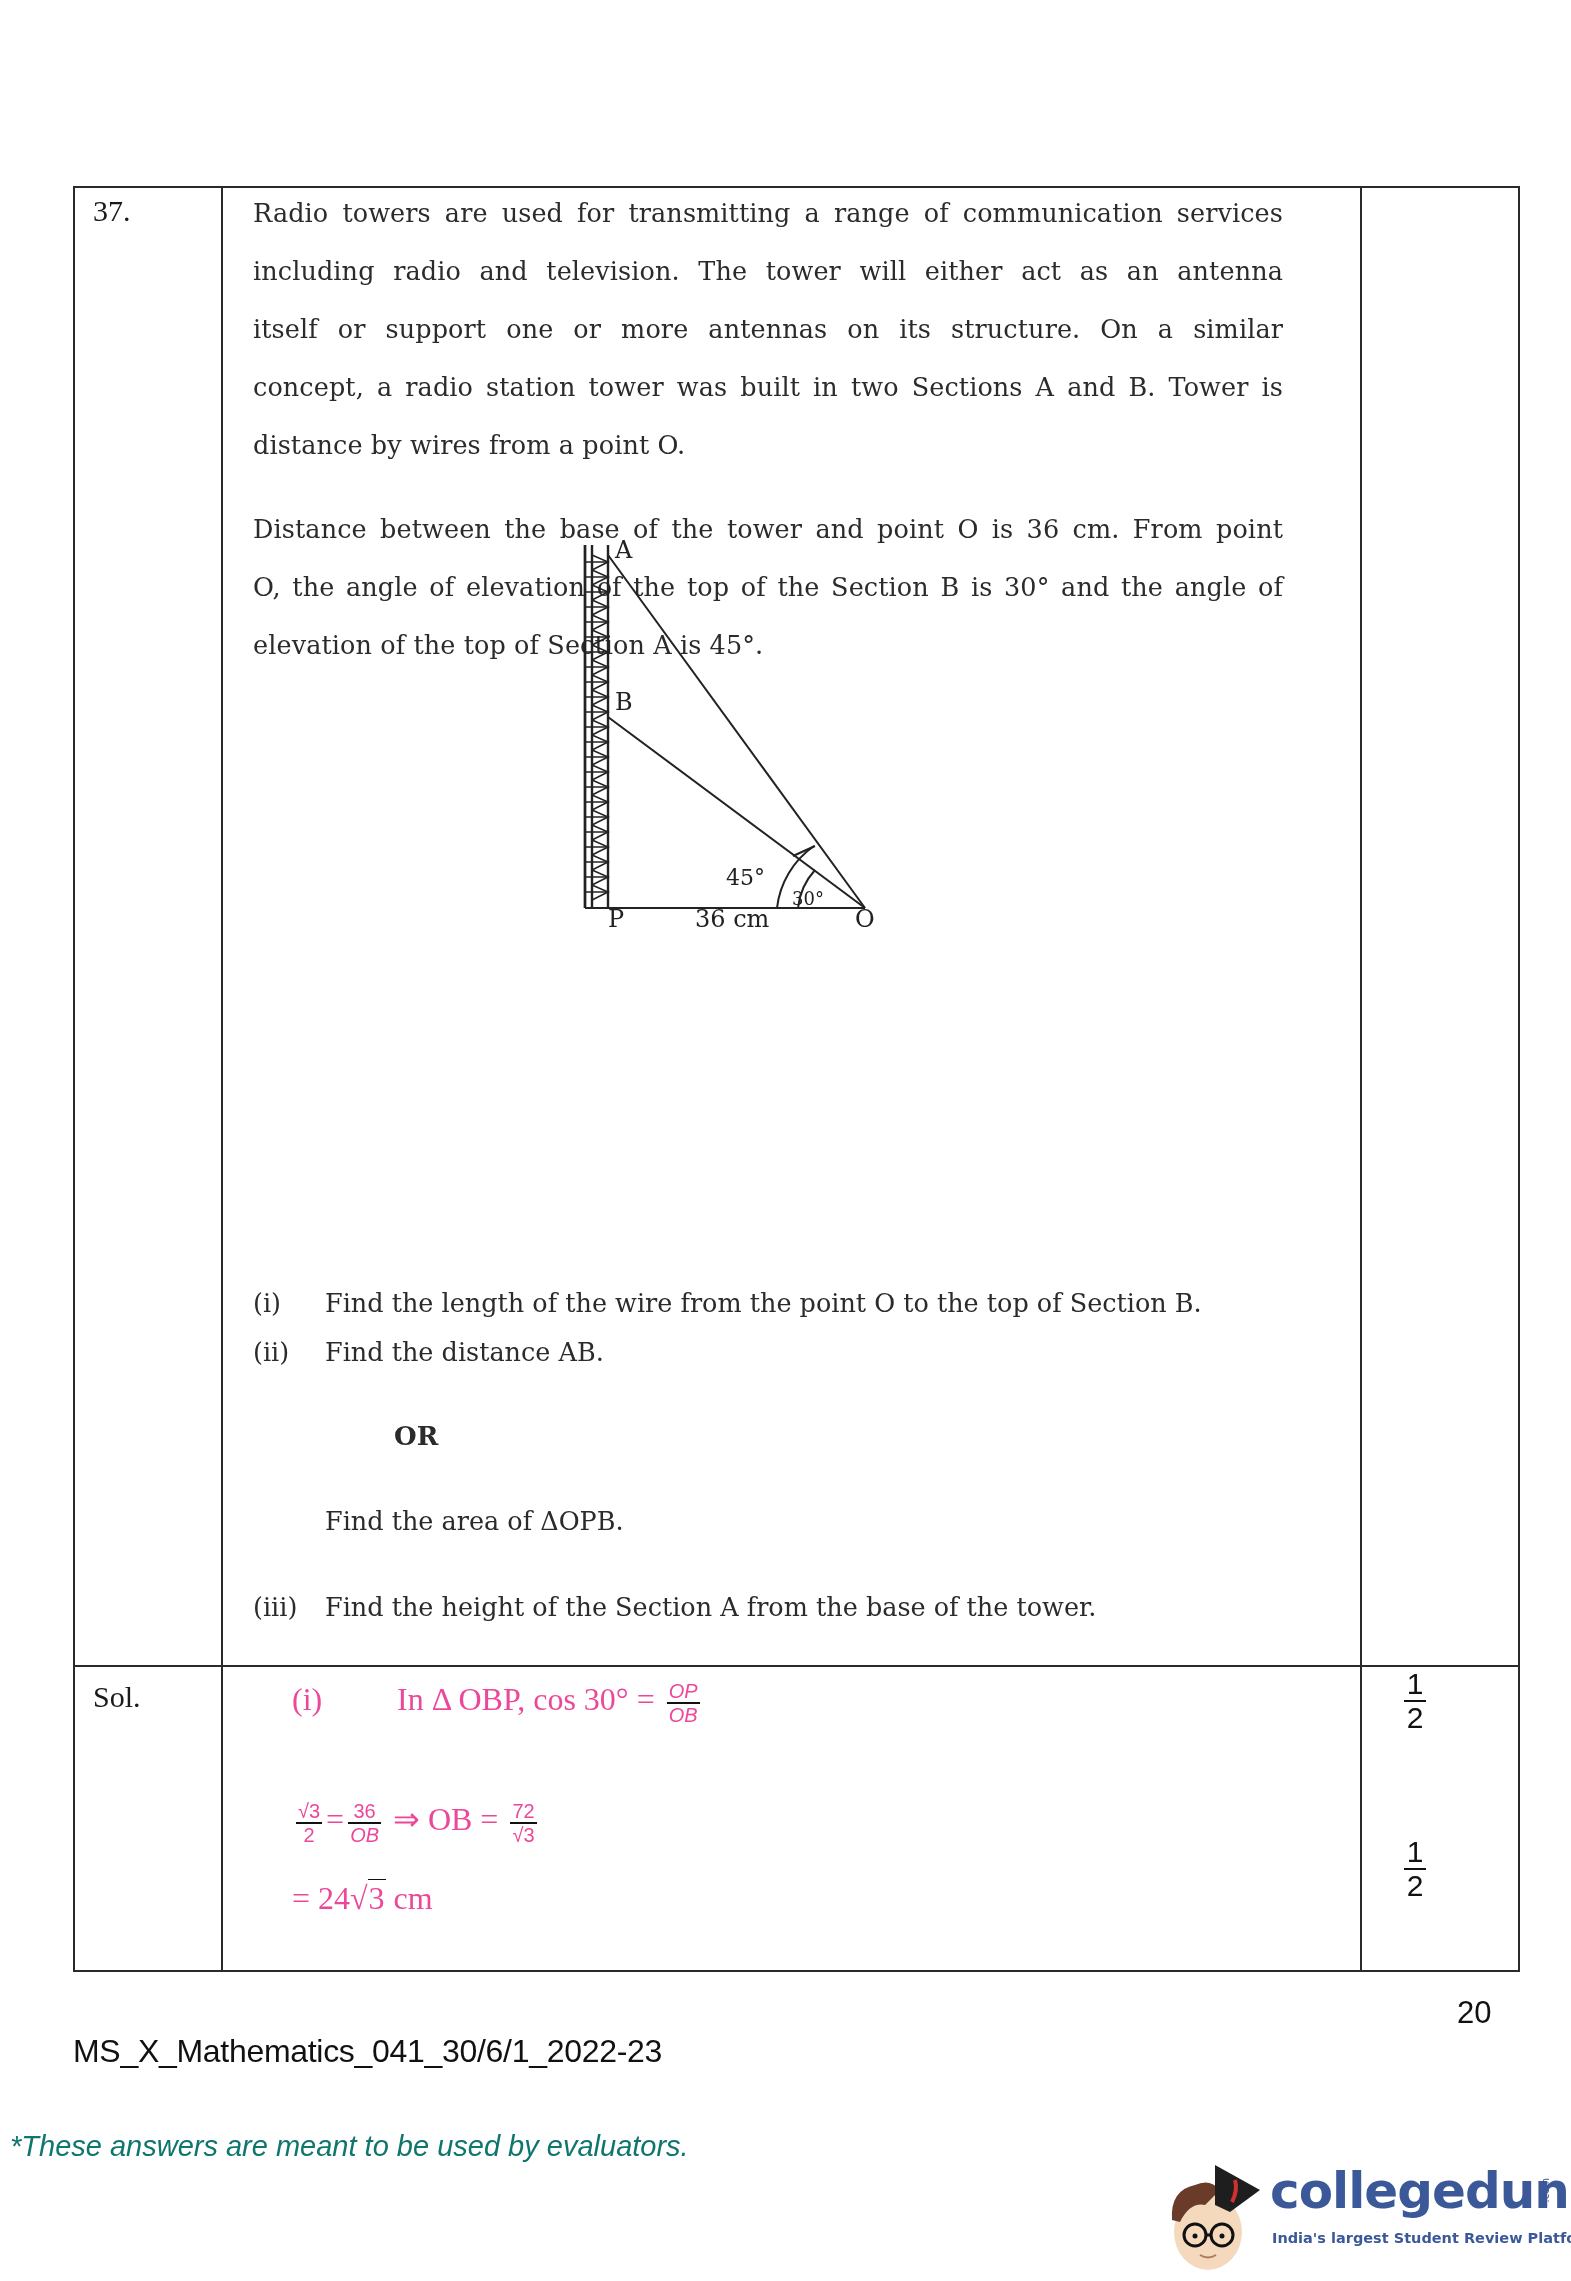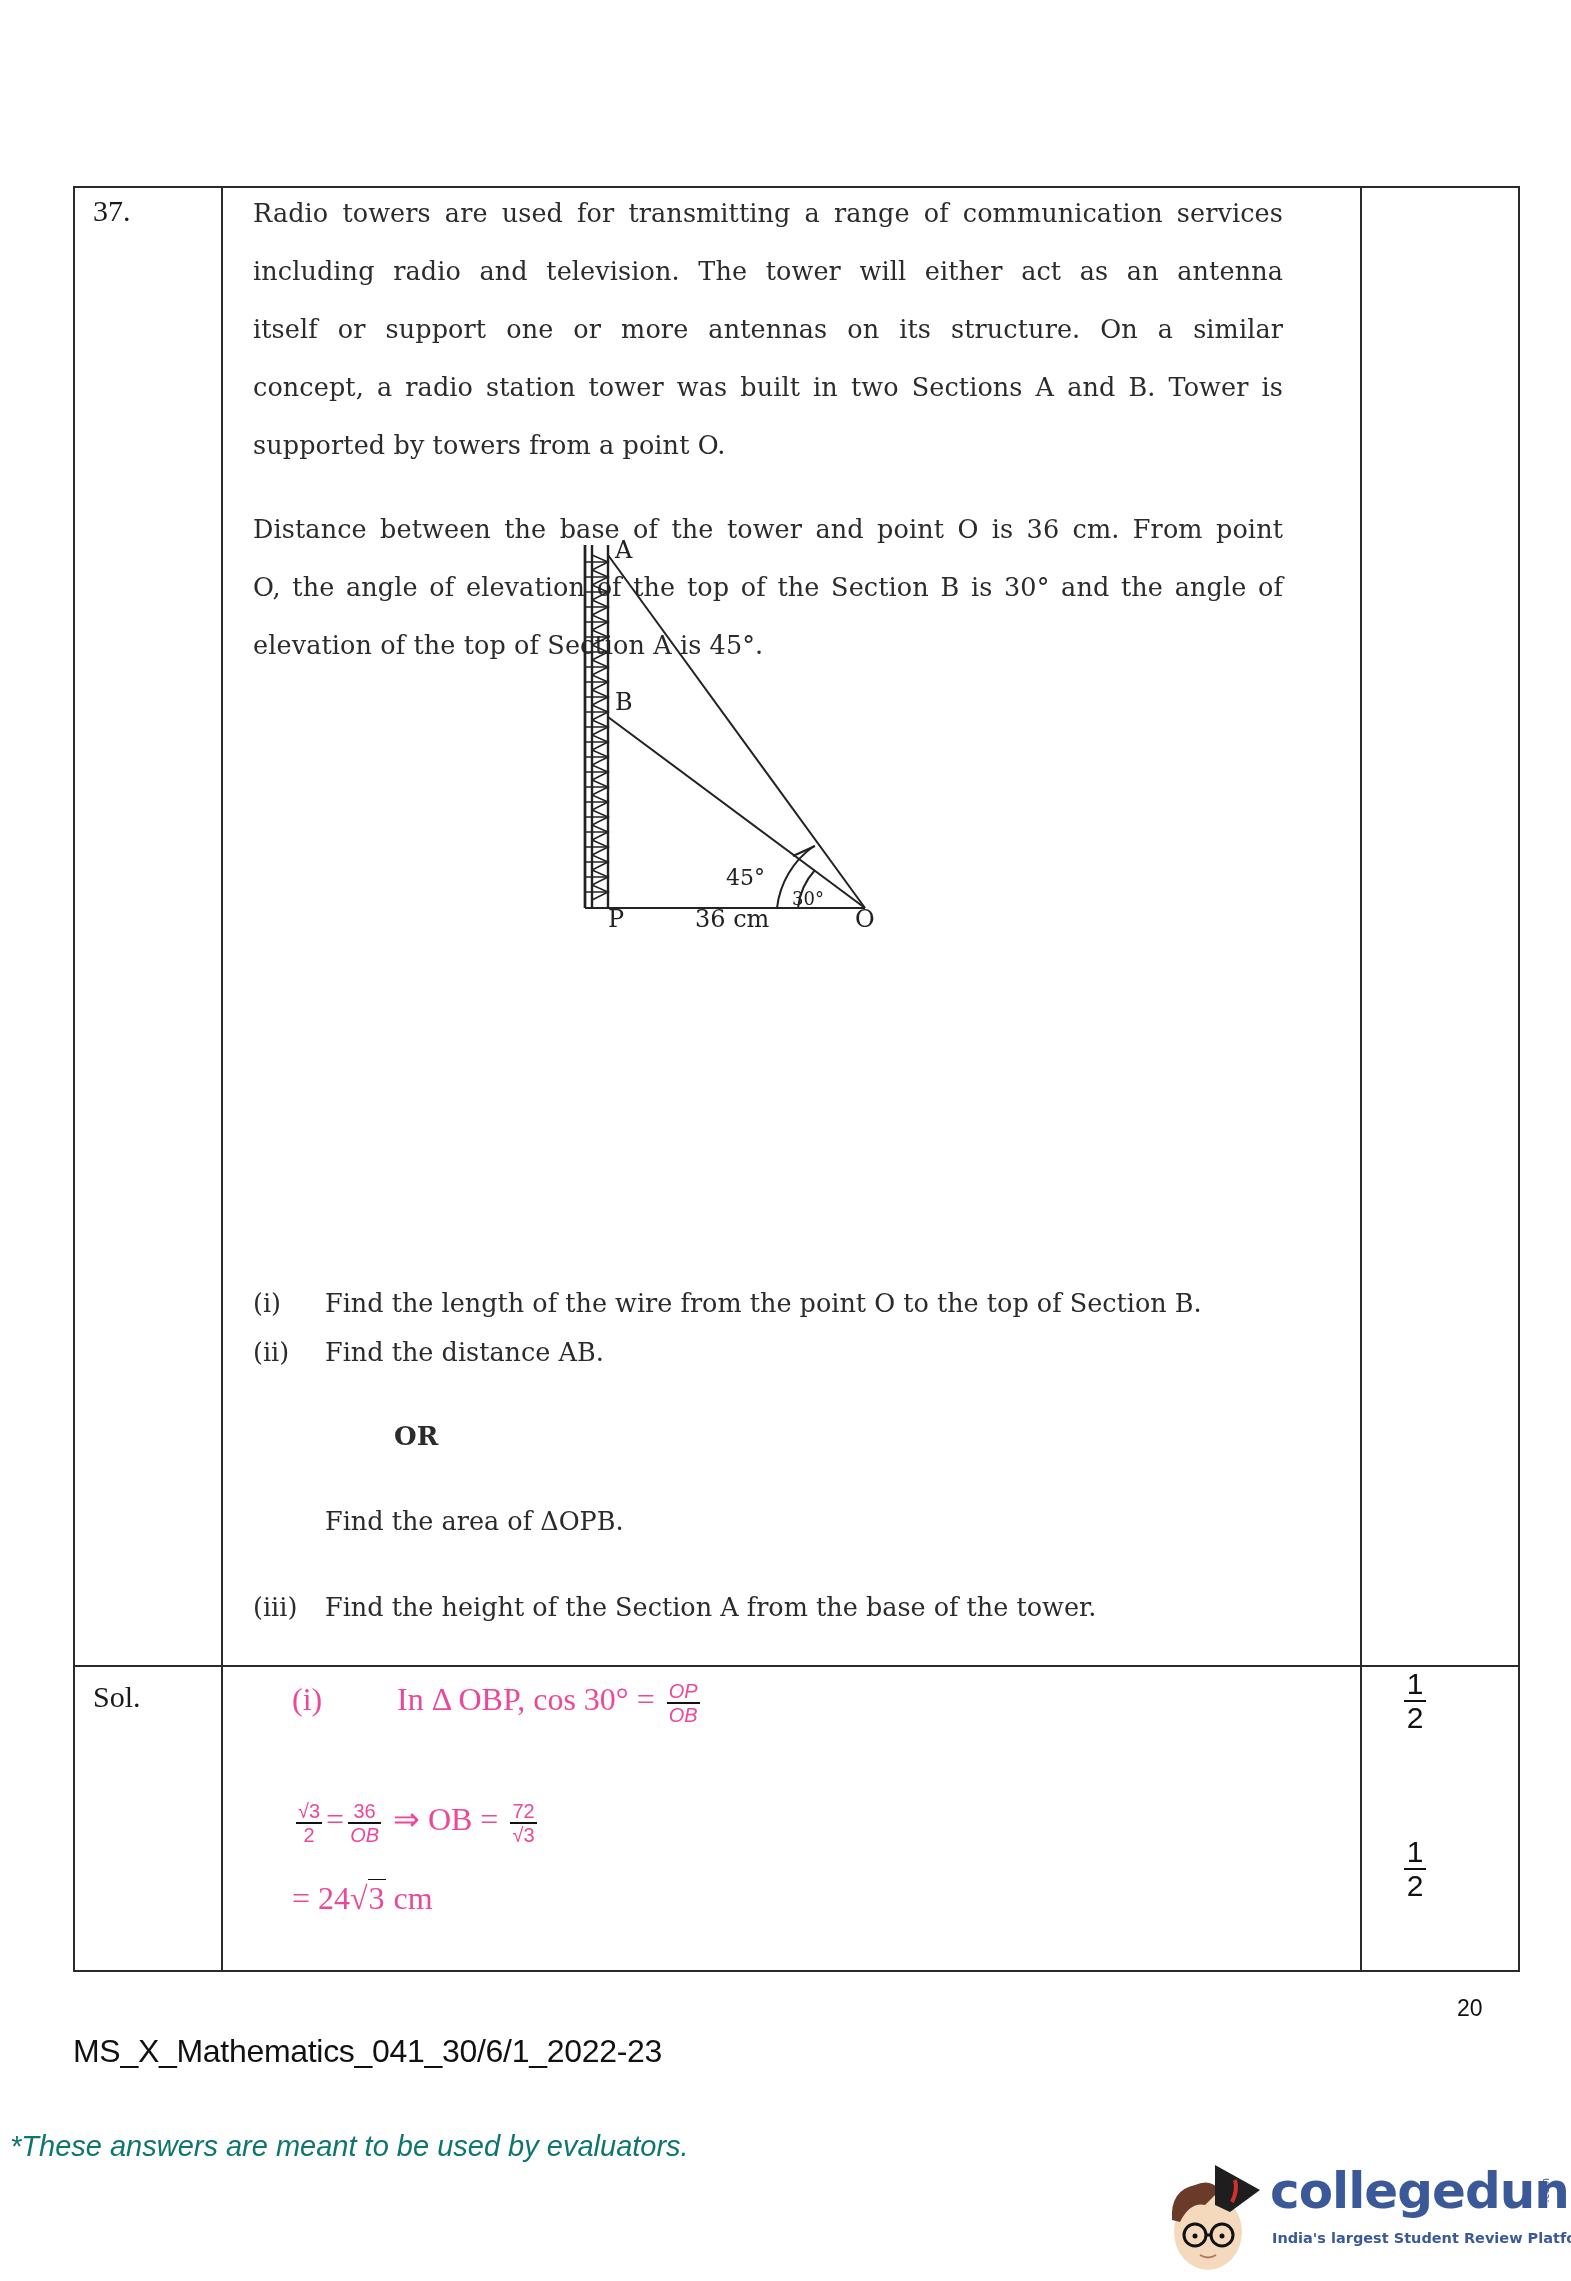--- a/index.html
+++ b/index.html
@@ -34,21 +34,21 @@
     .frac .n, .frac .d { font-family: "Liberation Sans", sans-serif; font-style: italic; font-size: 20px; line-height: 22px; padding: 0 2px; }
     .frac .n.up, .frac .d.up { font-style: normal; }
     .frac .bar { width: 100%; height: 2px; background: #111; }
     .sqrt { display: inline-block; }
     .sqrt .rad { border-top: 1.5px solid #111; padding: 0 1px; }
 
     .marks { position: absolute; left: 1400px; font-family: "Liberation Sans", sans-serif; font-size: 30px; color: #111; }
     .marks .frac .n, .marks .frac .d { font-style: normal; font-size: 30px; line-height: 32px; font-family: "Liberation Sans", sans-serif; }
     .marks .frac .bar { height: 2px; width: 22px; }
 
-    .pagenum { position: absolute; left: 1457px; top: 1995px; font-family: "Liberation Sans", sans-serif; font-size: 23px; color: #111; }
+    .pagenum { position: absolute; left: 1457px; top: 1995px; font-family: "Liberation Sans", sans-serif; font-size: 31px; color: #111; }
     .docid { position: absolute; left: 73px; top: 2033px; font-family: "Liberation Sans", sans-serif; font-size: 32px; color: #111; letter-spacing: -0.3px; }
     .note { position: absolute; left: 10px; top: 2130px; font-family: "Liberation Sans", sans-serif; font-size: 29px; font-style: italic; color: #0f766e; }
 
     
     .logo { position: absolute; left: 1160px; top: 2150px; width: 400px; height: 125px; }
     .logo-text { position: absolute; left: 110px; top: 12px; font-family: "DejaVu Sans", sans-serif; font-size: 50px; font-weight: bold; color: #3b5998; letter-spacing: -1px; }
     .logo-com { position: absolute; left: 380px; top: 28px; font-family: "DejaVu Sans", sans-serif; font-size: 10px; color: #3b5998; writing-mode: vertical-rl; transform: rotate(180deg); }
     .logo-tag { position: absolute; left: 112px; top: 80px; font-family: "DejaVu Sans", sans-serif; font-size: 14.5px; font-weight: bold; color: #3b5998; white-space: nowrap; }
   </style>
 </head>
@@ -62,21 +62,21 @@
     <div class="hline"></div>
     <div class="qno">37.</div>
     <div class="solno">Sol.</div>
   </div>
 
   <div class="qtext" style="top:198px; left:253px;">
     <span class="para-line justify" style="top:0px;">Radio towers are used for transmitting a range of communication services</span>
     <span class="para-line justify" style="top:58px;">including radio and television. The tower will either act as an antenna</span>
     <span class="para-line justify" style="top:116px;">itself or support one or more antennas on its structure. On a similar</span>
     <span class="para-line justify" style="top:174px;">concept, a radio station tower was built in two Sections A and B. Tower is</span>
-    <span class="para-line" style="top:232px;">supported by towers from a point O.</span>
+    <span class="para-line" style="top:232px;">distance by wires from a point O.</span>
   </div>
 
   <div class="qtext" style="top:514px; left:253px;">
     <span class="para-line justify" style="top:0px;">Distance between the base of the tower and point O is 36 cm. From point</span>
     <span class="para-line justify" style="top:58px;">O, the angle of elevation of the top of the Section B is 30° and the angle of</span>
     <span class="para-line" style="top:116px;">elevation of the top of Section A is 45°.</span>
   </div>
 
   <div class="diagram">
     <svg width="420" height="410" viewBox="0 0 420 410" xmlns="http://www.w3.org/2000/svg">

